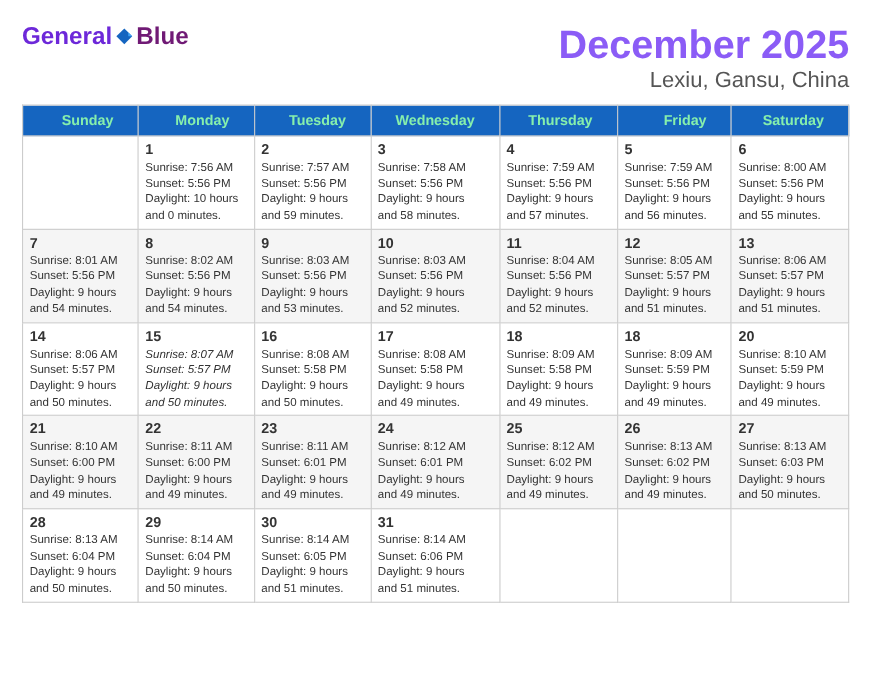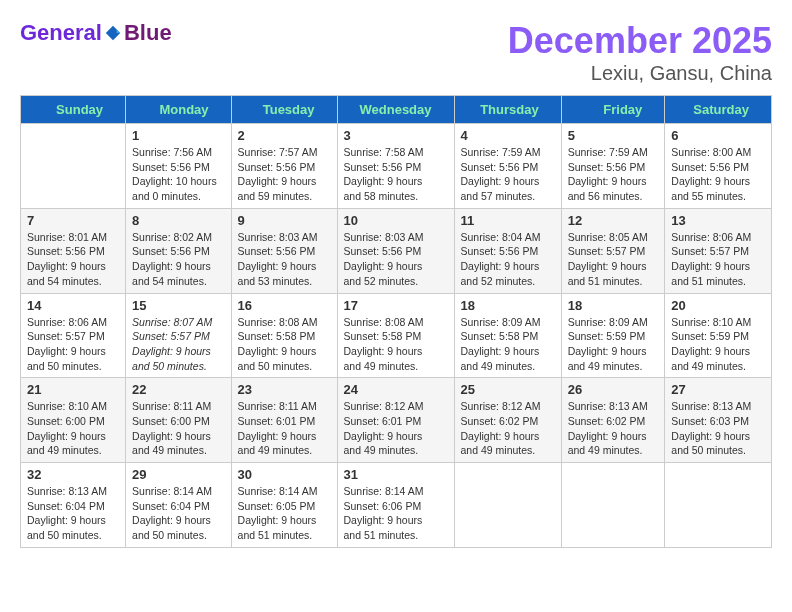--- a/index.html
+++ b/index.html
@@ -321,21 +321,21 @@
         <td>
           <div class="day-num">27</div>
           <div class="day-info" style="white-space: pre-line;">Sunrise: 8:13 AM
 Sunset: 6:03 PM
 Daylight: 9 hours
 and 50 minutes.</div>
         </td>
       </tr>
       <tr>
         <td>
-          <div class="day-num">32</div>
+          <div class="day-num">28</div>
           <div class="day-info" style="white-space: pre-line;">Sunrise: 8:13 AM
 Sunset: 6:04 PM
 Daylight: 9 hours
 and 50 minutes.</div>
         </td>
         <td>
           <div class="day-num">29</div>
           <div class="day-info" style="white-space: pre-line;">Sunrise: 8:14 AM
 Sunset: 6:04 PM
 Daylight: 9 hours

